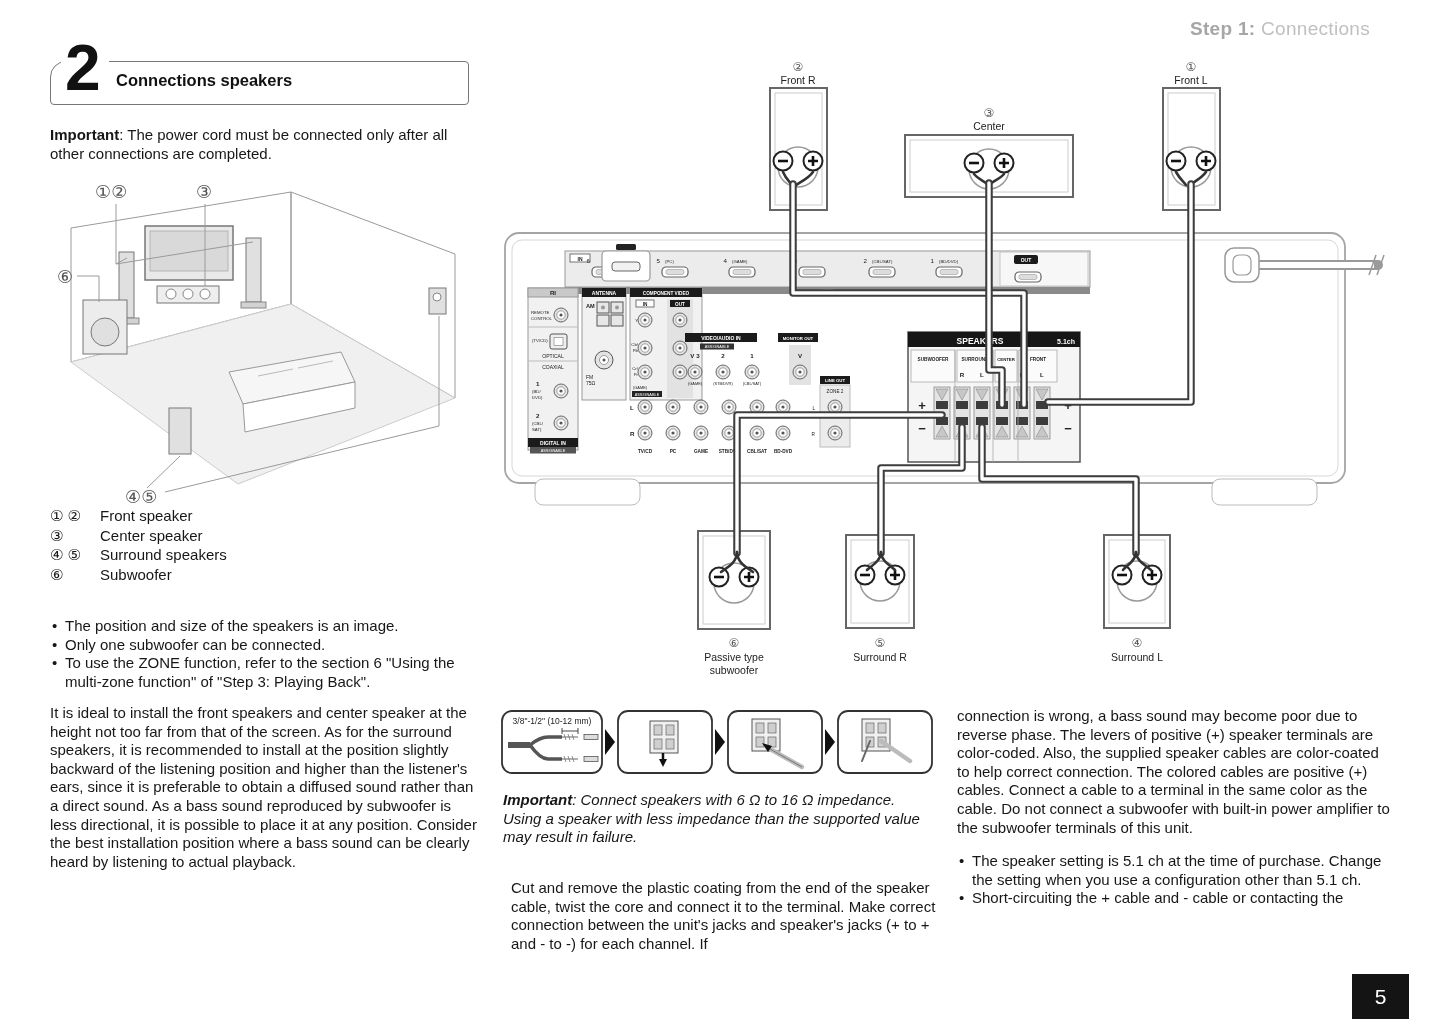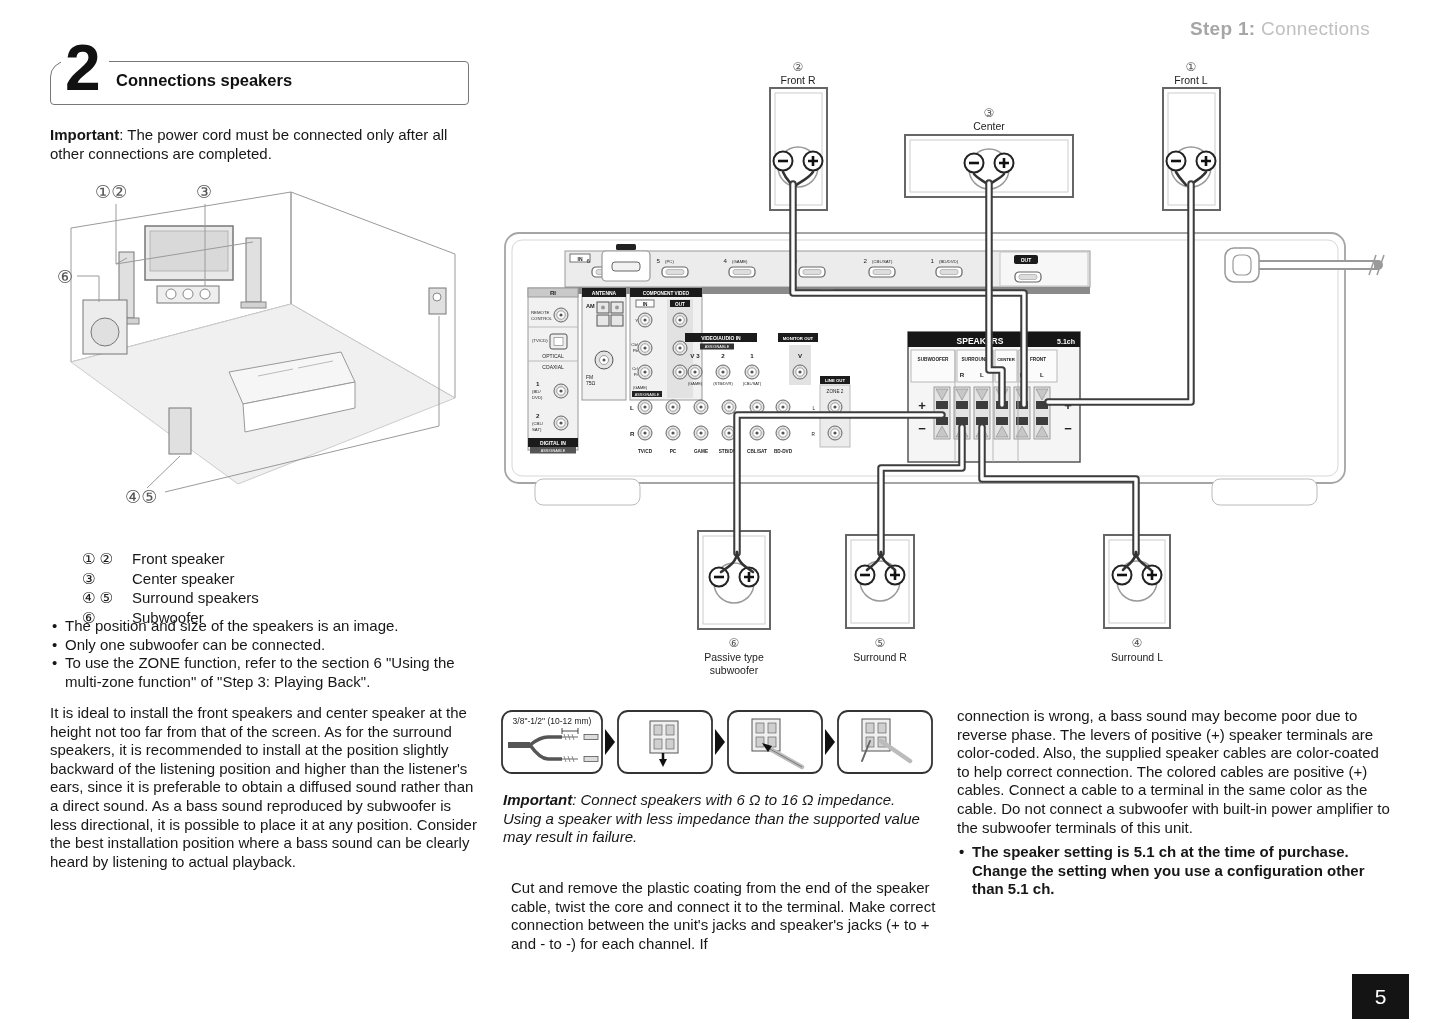--- a/index.html
+++ b/index.html
@@ -8,25 +8,25 @@
   .abs{position:absolute;}
   .body-text{font-size:15px;line-height:18.6px;}
   .step-header{top:18px;left:1190px;font-size:19px;color:#c0c0c0;letter-spacing:0.3px;}
   .step-header b{color:#a6a6a6;}
   .section-box{left:50px;top:61px;width:417px;height:42px;border:1.5px solid #777;
                border-radius:16px 4px 4px 4px;}
   .section-num{position:absolute;left:10px;top:-26px;font-size:64px;font-weight:bold;
                line-height:1;background:#fff;padding:0 8px 0 4px;color:#111;}
   .section-title{position:absolute;left:65px;top:9px;font-size:16.5px;font-weight:bold;color:#111;}
   .imp b,.body-text b{font-weight:bold;}
-  .legend{left:50px;top:549px;width:430px;margin-left:32px;}
+  .legend{left:50px;top:506px;width:430px;}
   .legend-row{display:flex;font-size:15px;line-height:19.5px;}
   .legend-nums{width:50px;font-size:15px;}
   .bullets{left:50px;top:617px;width:428px;margin:0;padding:0;list-style:none;}
-  .bullets2{margin:6px 0 0 0;padding:0;list-style:none;font-weight:bold;}
+  .bullets2{margin:15px 0 0 0;padding:0;list-style:none;}
   .bullets li,.bullets2 li{position:relative;padding-left:15px;font-size:15px;line-height:18.6px;}
   .bullets li::before,.bullets2 li::before{content:"\2022";position:absolute;left:2px;}
   .page-num{left:1352px;top:974px;width:57px;height:45px;background:#141414;color:#fff;
             display:flex;align-items:center;justify-content:center;font-size:21px;}
   svg text{font-family:"Liberation Sans","DejaVu Sans",sans-serif;fill:#222;}
   .t38{font-size:3.9px;} .t42{font-size:4.3px;} .t46{font-size:4.7px;}
   .t5{font-size:5px;} .t55{font-size:5.6px;} .t6{font-size:6.2px;} .t7{font-size:7px;}
   .t85{font-size:8.5px;} .t10{font-size:10.5px;} .t12{font-size:12px;} .t13{font-size:13px;}
   .bold{font-weight:bold;} .wh{fill:#fff;} .gy{fill:#555;} .mid{text-anchor:middle;}
   .end{text-anchor:end;}
@@ -493,16 +493,17 @@
   </g>
 </svg>
 
 <p class="abs body-text imp" style="left:503px;top:791px;width:432px;margin:0;font-style:italic;"><b>Important</b><span>: Connect speakers with 6 Ω to 16 Ω impedance. Using a speaker with less impedance than the supported value may result in failure.</span></p>
 <p class="abs body-text" style="left:503px;top:871px;width:432px;margin:8px;">Cut and remove the plastic coating from the end of the speaker cable, twist the core and connect it to the terminal. Make correct connection between the unit's jacks and speaker's jacks (+ to + and - to -) for each channel. If</p>
 
 <div class="abs" style="left:957px;top:707px;width:438px;">
   <p class="body-text" style="margin:0;">connection is wrong, a bass sound may become poor due to reverse phase. The levers of positive (+) speaker terminals are color-coded. Also, the supplied speaker cables are color-coated to help correct connection. The colored cables are positive (+) cables. Connect a cable to a terminal in the same color as the cable. Do not connect a subwoofer with built-in power amplifier to the subwoofer terminals of this unit.</p>
   <ul class="bullets2">
     <li>The speaker setting is 5.1 ch at the time of purchase. Change the setting when you use a configuration other than 5.1 ch.</li>
+    <li>Short-circuiting the + cable and - cable or contacting the</li>
   </ul>
 </div>
 
 <div class="abs page-num">5</div>
 
 </body></html>

